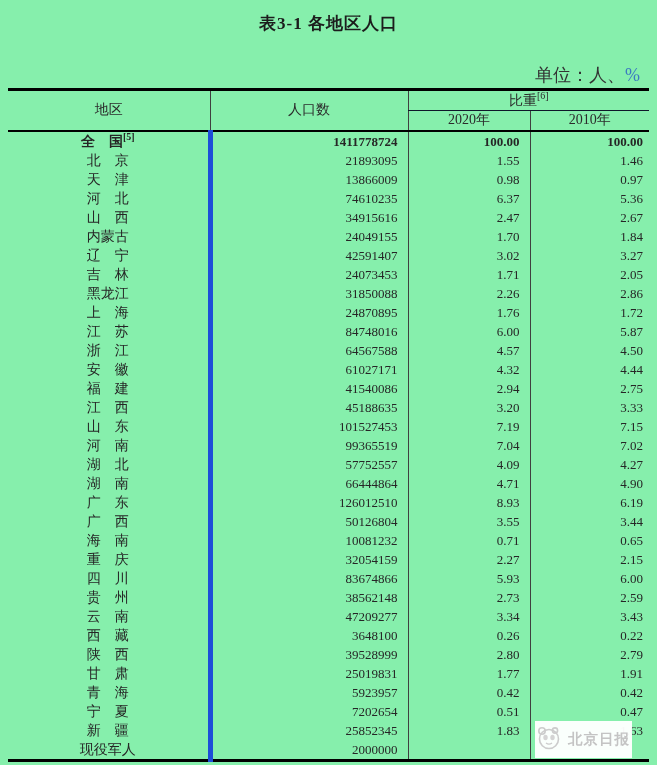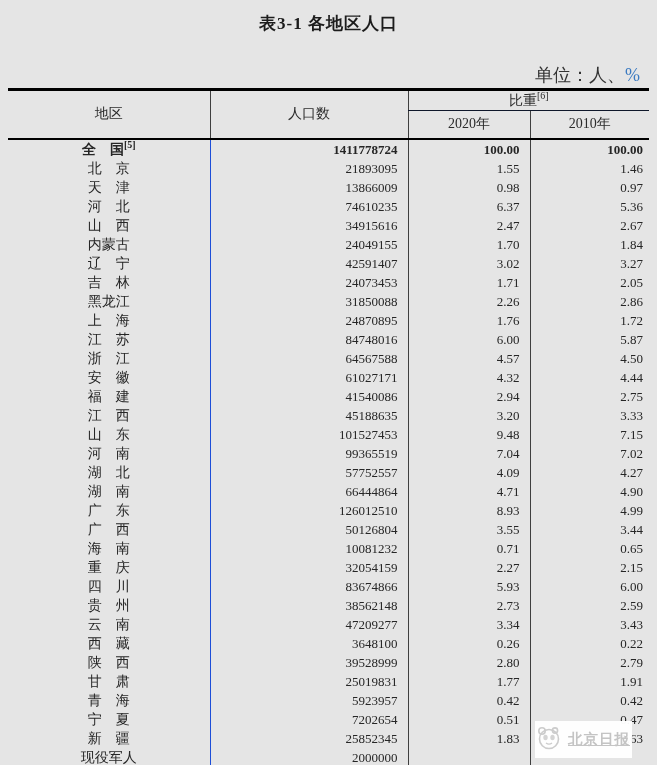--- a/index.html
+++ b/index.html
@@ -1,18 +1,18 @@
 <!DOCTYPE html>
 <html><head>
 <meta charset="utf-8">
 <style>
   * { margin:0; padding:0; box-sizing:border-box; }
   body { background:#fff; }
   .page {
-    position:relative; width:657px; height:765px; background:#e5e5e5;
+    position:relative; width:657px; height:765px; background:#86efac;
     font-family:"Liberation Serif","DejaVu Serif",serif; color:#262626; overflow:hidden;
   }
   .title {
     position:absolute; top:12px; left:0; right:0; text-align:center;
     font-size:17px; font-weight:bold; color:#1c1c1c; letter-spacing:1px;
   }
   .unit-note {
     position:absolute; top:63px; right:17px; font-size:18px; color:#333333;
   }
   .unit-note .pct { color:#3b7ac1; }
@@ -23,41 +23,41 @@
     border-top:3px solid #000; border-bottom:3px solid #000;
   }
   col.c-region { width:202px; }
   col.c-pop    { width:198px; }
   col.c-2020   { width:122px; }
   col.c-2010   { width:119px; }
 
   thead th { font-weight:normal; font-size:14px; text-align:center; vertical-align:middle; color:#2b2b2b; }
   thead { border-bottom:2px solid #000; }
   th.h-top { height:21px; }
-  th.h-sub { height:28px; }
+  th.h-sub { height:20px; }
   th.b-left { border-left:1px solid #3f3f3f; }
   th.share-group { border-bottom:1px solid #0f172a; }
   sup { font-size:10px; line-height:0; }
 
   tbody td { height:19px; line-height:19px; font-size:13px; vertical-align:middle; color:#262626; }
   td.region { text-align:center; font-size:14px; }
   td.num { text-align:right; font-family:"Liberation Serif","DejaVu Serif",serif; }
-  td.pop   { padding-right:10px; border-left:1px solid #1d4ed8;font-family:Liberation Serif, serif; }
+  td.pop   { padding-right:10px; border-left:5px solid #1d4ed8;font-family:Liberation Serif, serif; }
   td.s2020 { padding-right:10px; border-left:1px solid #3f3f3f; }
   td.s2010 { padding-right:6px;  border-left:1px solid #3f3f3f; }
   tr.bold td { font-weight:bold; }
 
   .watermark {
     position:absolute; left:535px; top:721px; width:97px; height:37px;
     background:rgba(255,255,255,0.96);
     display:flex; align-items:center; gap:5px;
     font-family:"Liberation Sans","DejaVu Sans",sans-serif;
   }
   .watermark .wm-text {
-    font-size:14.5px; color:#c4c4c4; letter-spacing:1px; white-space:nowrap; font-weight:bold;text-decoration:underline;
+    font-size:14.5px; color:#c4c4c4; letter-spacing:1px; white-space:nowrap; font-weight:bold;
   }
   .wm-logo { flex:0 0 auto; }
 </style>
 </head>
 <body>
 
 <div class="page">
 
   <div class="title">表3-1 各地区人口</div>
 
@@ -168,21 +168,21 @@
         </tr>
         <tr>
           <td class="region"><span>江　西</span></td>
           <td class="num pop">45188635</td>
           <td class="num s2020">3.20</td>
           <td class="num s2010">3.33</td>
         </tr>
         <tr>
           <td class="region"><span>山　东</span></td>
           <td class="num pop">101527453</td>
-          <td class="num s2020">9.48</td>
+          <td class="num s2020">7.19</td>
           <td class="num s2010">7.15</td>
         </tr>
         <tr>
           <td class="region"><span>河　南</span></td>
           <td class="num pop">99365519</td>
           <td class="num s2020">7.04</td>
           <td class="num s2010">7.02</td>
         </tr>
         <tr>
           <td class="region"><span>湖　北</span></td>
@@ -193,21 +193,21 @@
         <tr>
           <td class="region"><span>湖　南</span></td>
           <td class="num pop">66444864</td>
           <td class="num s2020">4.71</td>
           <td class="num s2010">4.90</td>
         </tr>
         <tr>
           <td class="region"><span>广　东</span></td>
           <td class="num pop">126012510</td>
           <td class="num s2020">8.93</td>
-          <td class="num s2010">4.99</td>
+          <td class="num s2010">6.19</td>
         </tr>
         <tr>
           <td class="region"><span>广　西</span></td>
           <td class="num pop">50126804</td>
           <td class="num s2020">3.55</td>
           <td class="num s2010">3.44</td>
         </tr>
         <tr>
           <td class="region"><span>海　南</span></td>
           <td class="num pop">10081232</td>

